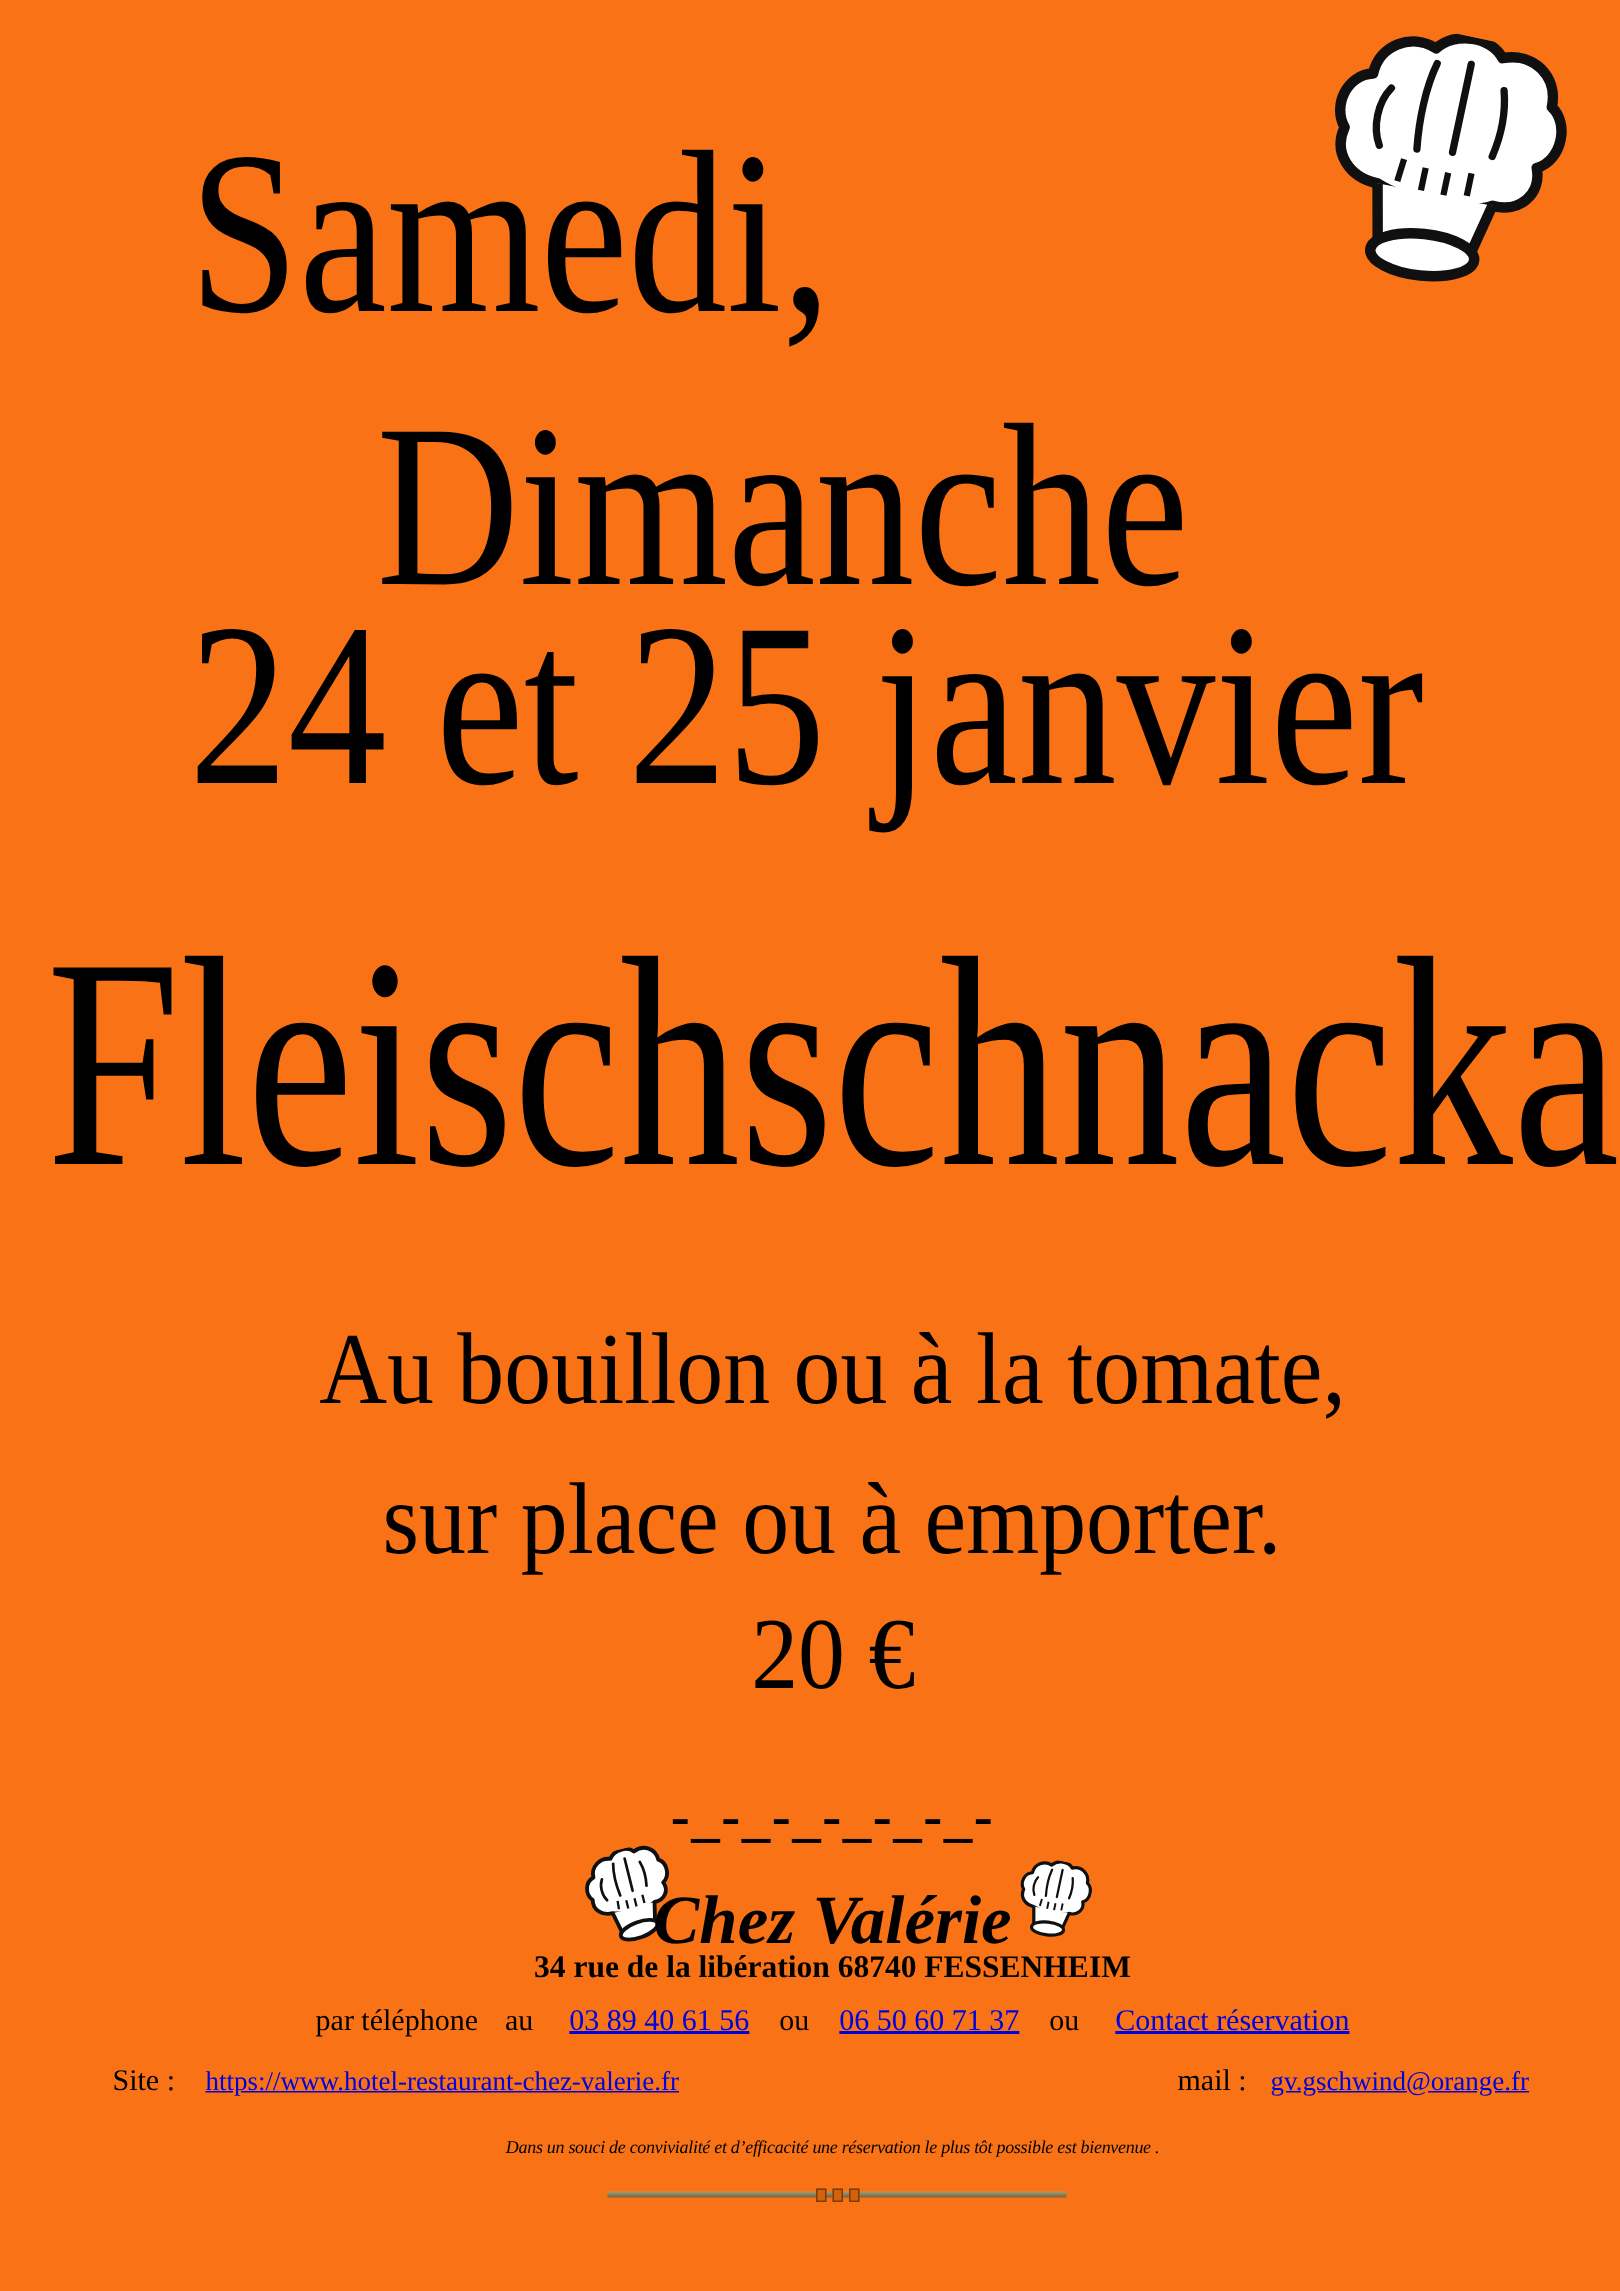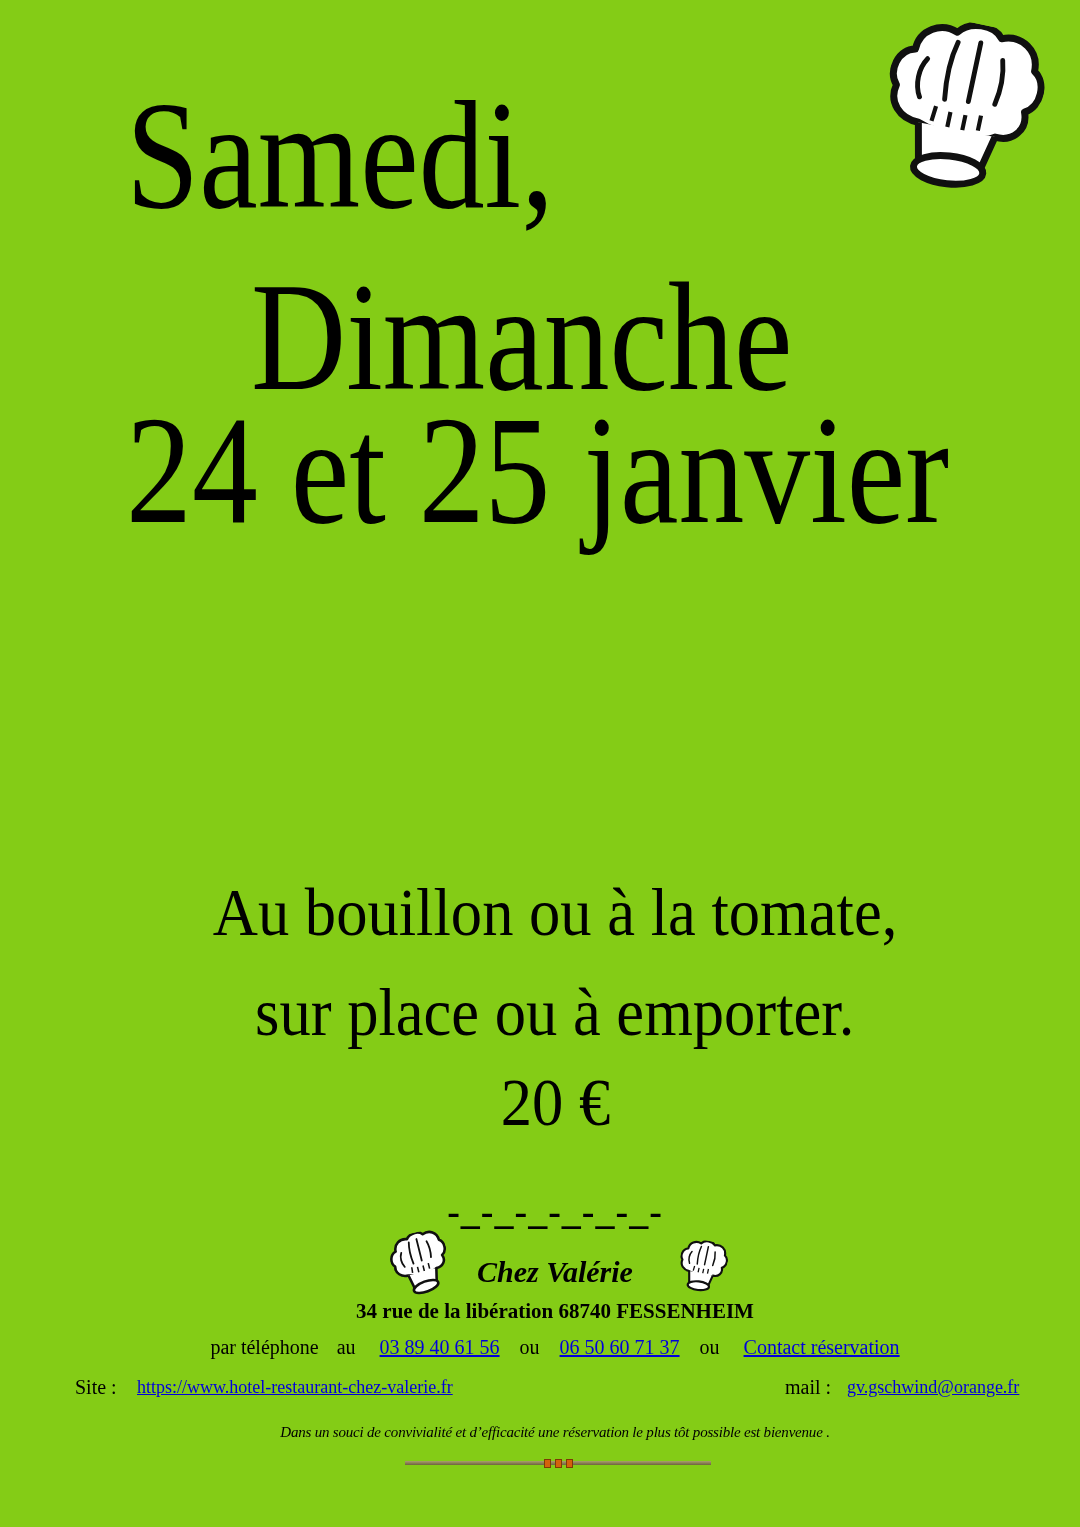--- a/index.html
+++ b/index.html
@@ -1,45 +1,45 @@
 <!DOCTYPE html>
 <html><head>
 <meta charset="utf-8">
 <style>
   html,body{margin:0;padding:0;background:#ffffff;}
-  .page{position:relative;width:1080px;height:1527px;background:#84cc16;overflow:hidden;
+  .page{position:relative;width:1080px;height:1527px;background:#f97316;overflow:hidden;
         font-family:"Liberation Serif","DejaVu Serif",serif;color:#000;}
   .abs{position:absolute;line-height:1;white-space:nowrap;}
   .centerrow{left:30px;right:0;display:flex;justify-content:center;}
   .squeeze85{display:inline-block;transform:scaleX(.85);transform-origin:left top;}
   .squeezeC80{display:inline-block;transform:scaleX(.80);transform-origin:center top;}
   .squeezeC92{display:inline-block;transform:scaleX(.92);transform-origin:center top;}
 
   .h-day1{left:126px;top:78px;font-size:155px;}
   .h-day2{left:251px;top:260px;font-size:155px;}
   .h-dates{left:126px;top:393px;font-size:155px;}
   .h-dish{top:610px;font-size:200px;}
   .sub1{top:878px;font-size:68px;}
   .sub2{top:978px;font-size:68px;}
   .price{top:1068px;font-size:68px;}
 
   .dashes{top:1192px;font-size:38px;font-weight:bold;letter-spacing:1px;}
-  .rname{top:1257px;font-size:30px;font-weight:bold;font-style:italic;}
+  .rname{top:1257px;font-size:46px;font-weight:bold;font-style:italic;}
   .addr{top:1301px;font-size:21px;font-weight:bold;}
   .phone{top:1337px;font-size:20px;align-items:flex-end;}
   .phone span{display:inline-block;}
   .gap18{margin-left:18px;} .gap24{margin-left:24px;} .gap20{margin-left:20px;}
   .link{color:#0000dd;text-decoration:underline;cursor:pointer;}
   .ulabel{}
   .siteurl{font-size:18px;}
   .site-label{left:75px;top:1377px;font-size:20px;}
   .site-link{left:137px;top:1378px;}
   .mail-label{left:785px;top:1377px;font-size:20px;}
   .mail-link{left:847px;top:1378px;text-align:right;}
-  .note{top:1425px;font-size:15px;font-style:italic;letter-spacing:-.2px;}
+  .note{top:1425px;font-size:12px;font-style:italic;letter-spacing:-.2px;}
 
   .divider{position:absolute;top:1458px;left:405px;width:306px;height:10px;
            background-image:linear-gradient(to bottom,#aa9e6e,#6e6340);
            background-size:100% 4px;background-position:center;background-repeat:no-repeat;
            display:flex;justify-content:center;align-items:center;gap:4px;}
   .dividersq{width:7px;height:9px;background:#d4610c;border:1px solid #7e3a05;box-sizing:border-box;}
 
   .hat{position:absolute;}
   .hat svg{width:100%;height:100%;}
   .hat-large{right:42px;top:22px;width:156px;height:184px;transform:rotate(12deg);}
@@ -72,20 +72,23 @@
   </div>
 
   <div class="abs h-day2">
     <span class="squeeze85">Dimanche</span>
   </div>
 
   <div class="abs h-dates">
     <span class="squeeze85">24 et 25 janvier</span>
   </div>
 
+  <div class="abs centerrow h-dish">
+    <span class="squeezeC80">Fleischschnacka</span>
+  </div>
 
   <div class="abs centerrow sub2">
     <span class="squeezeC92">sur place ou à emporter.</span>
   </div>
 
   <div class="abs centerrow sub1">
     <span class="squeezeC92">Au bouillon ou à la tomate,</span>
   </div>
 
   <div class="abs centerrow price">

